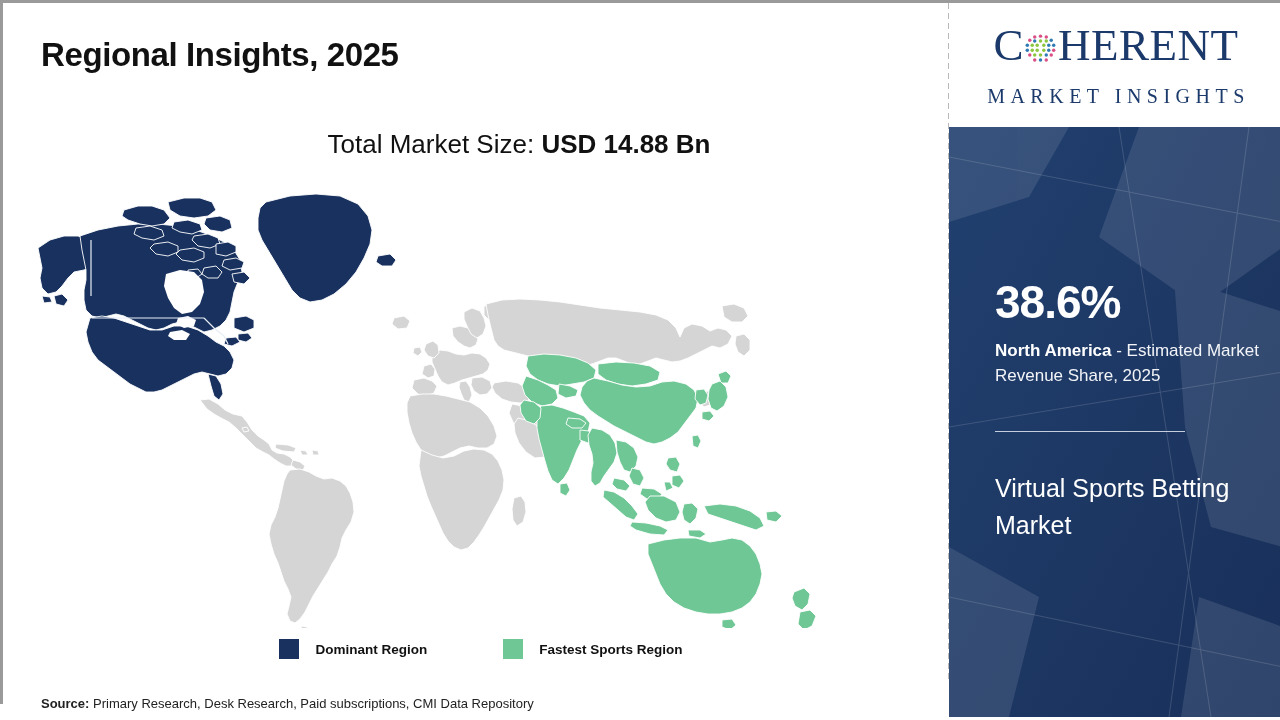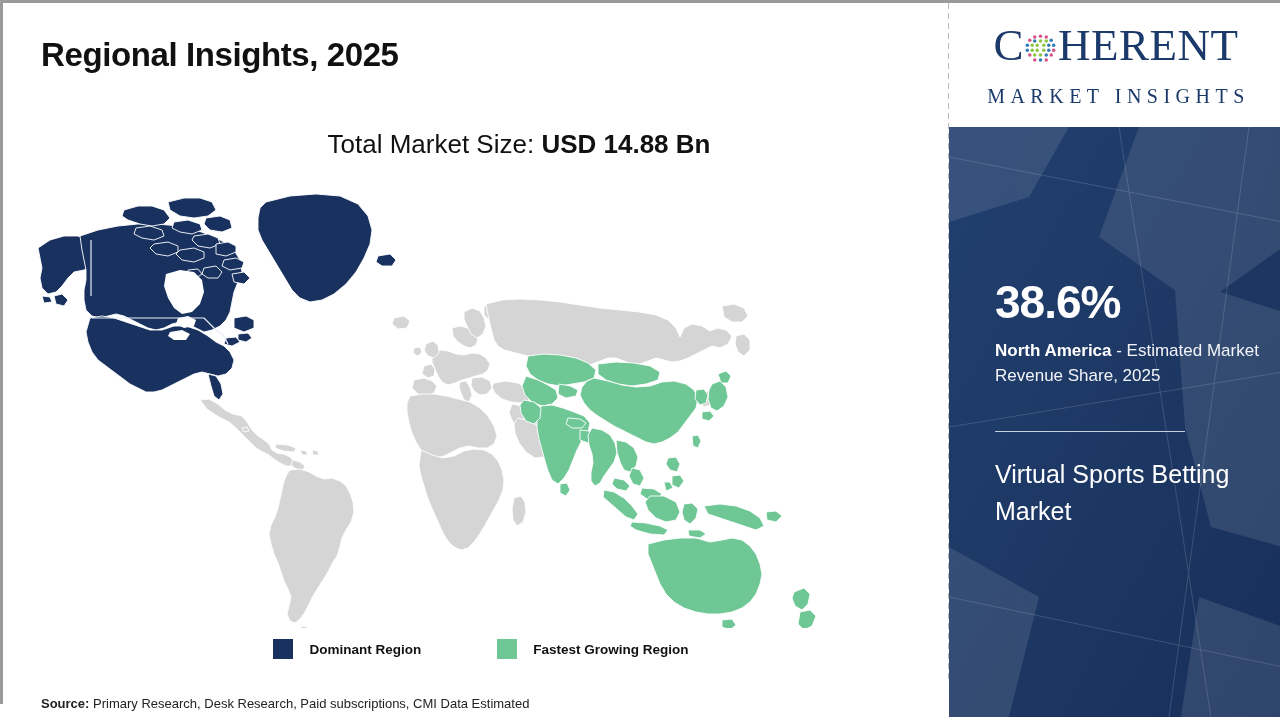--- a/index.html
+++ b/index.html
@@ -159,21 +159,21 @@
   }
   #stat-desc .stat-region { font-weight: bold; color:#ffffff; }
   #stat-rule {
     position: absolute;
     left: 46px; top: 304px;
     width: 190px; height: 0;
     border-top: 1px solid #c5cedd;
   }
   #market-name {
     position: absolute;
-    left: 46px; top: 329px;
+    left: 46px; top: 343px;
     width: 272px;
     font-size: 25px;
     color: #ffffff;
     line-height: 1.48;
   }
 </style>
 </head>
 <body>
 
 <div id="page">
@@ -351,26 +351,26 @@
       </svg>
     </div>
 
     <div id="legend">
       <div class="legend-item">
         <span class="legend-swatch" style="background:#18315f"></span>
         <span class="legend-label">Dominant Region</span>
       </div>
       <div class="legend-item">
         <span class="legend-swatch" style="background:#6ec795"></span>
-        <span class="legend-label">Fastest Growing Region</span>
+        <span class="legend-label">Fastest Sports Region</span>
       </div>
     </div>
 
     <div id="source-line">
-      <span class="src-strong">Source:</span><span> Primary Research, Desk Research, Paid subscriptions, CMI Data Estimated</span>
+      <span class="src-strong">Source:</span><span> Primary Research, Desk Research, Paid subscriptions, CMI Data Repository</span>
     </div>
 
     <div id="vert-divider"></div>
   </div>
 
   <div id="right-panel">
 
     <div id="logo-area">
       <div id="logo-word">
         <span class="logo-c">C</span>

